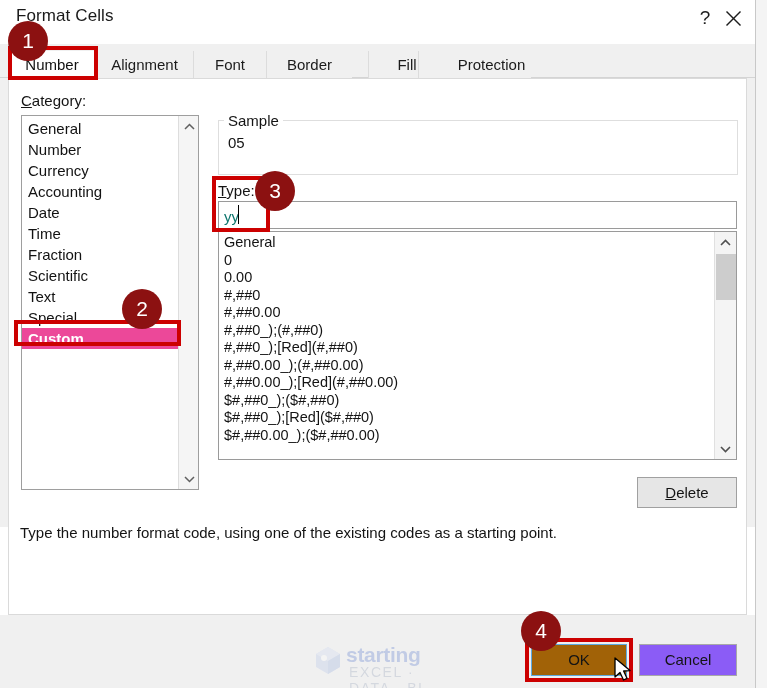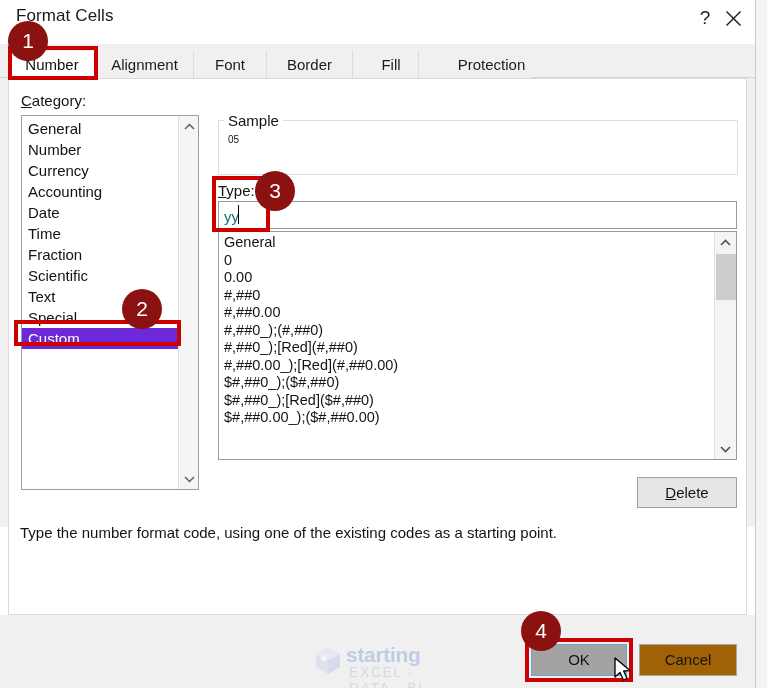--- a/index.html
+++ b/index.html
@@ -123,22 +123,23 @@
   }
   .cat-item {
     height: 21px;
     line-height: 21px;
     padding-left: 6px;
     font-size: 15px;
     color: #121212;
     white-space: nowrap;
   }
   .cat-item.selected {
-    background: #6d28d9;
+    background: #ec4899;
     color: #ffffff;
+    font-weight: bold;
   }
   #cat-scrollbar {
     position: absolute;
     right: 0; top: 0;
     width: 20px; height: 100%;
     background: #f5f5f5;
     border-left: 1px solid #ddd;
     box-sizing: border-box;
   }
   .sb-arrow {
@@ -161,21 +162,21 @@
     position: absolute;
     left: 224px; top: 112px;
     background: #ffffff;
     padding: 0 4px;
     font-size: 15px;
     color: #141414;
   }
   #sample-value {
     position: absolute;
     left: 228px; top: 134px;
-    font-size: 10px;
+    font-size: 15px;
     color: #141414;
   }
 
   
   #type-label {
     position: absolute;
     left: 218px; top: 182px;
     font-size: 15px; color: #141414;
   }
   #type-input {
@@ -257,31 +258,31 @@
   #footer {
     position: absolute;
     left: 0; top: 615px;
     width: 755px; height: 73px;
     background: #f0f0f0;
   }
   .dlg-btn {
     position: absolute;
     height: 32px;
     border: 1px solid #a8a8a8;
-    background: #a16207;
+    background: #8b5cf6;
     box-sizing: border-box;
     font-size: 15px;
     color: #141414;
     text-align: center;
     line-height: 30px;
   }
   #ok-btn {
     left: 531px; top: 644px;
     width: 96px;
-    background: #a3a3a3;
+    background: #a16207;
     border: 1px solid #5ea9e0;
   }
   #cancel-btn {
     left: 639px; top: 644px;
     width: 98px;
   }
 
   
   #watermark {
     position: absolute;
@@ -355,21 +356,21 @@
         <line x1="15.5" y1="1.5" x2="1.5" y2="15.5" stroke="#1d1d1d" stroke-width="1.4"></line>
       </svg>
     </div>
   </div>
 
   <div id="tabstrip">
     <div class="tab active" style="left:9px;  width:86px;">Number</div>
     <div class="tab" style="left:95px; width:98px;">Alignment</div>
     <div class="tab" style="left:193px;width:73px;">Font</div>
     <div class="tab" style="left:266px;width:86px;">Border</div>
-    <div class="tab" style="left:352px;width:66px;padding-left:11px;">Fill</div>
+    <div class="tab" style="left:368px;width:66px;padding-left:11px;">Fill</div>
     <div class="tab" style="left:418px;width:113px;padding-left:33px;">Protection</div>
   </div>
 
   <div id="panel"></div>
 
   <div id="category-label"><u>C</u>ategory:</div>
 
   <div id="category-list">
     <div style="padding-top:2px; width:158px;">
       <div class="cat-item">General</div>
@@ -408,20 +409,21 @@
 
   <div id="code-list">
     <div style="padding-top:2px; width:495px;">
       <div class="code-item">General</div>
       <div class="code-item">0</div>
       <div class="code-item">0.00</div>
       <div class="code-item">#,##0</div>
       <div class="code-item">#,##0.00</div>
       <div class="code-item">#,##0_);(#,##0)</div>
       <div class="code-item">#,##0_);[Red](#,##0)</div>
+      <div class="code-item">#,##0.00_);(#,##0.00)</div>
       <div class="code-item">#,##0.00_);[Red](#,##0.00)</div>
       <div class="code-item">$#,##0_);($#,##0)</div>
       <div class="code-item">$#,##0_);[Red]($#,##0)</div>
       <div class="code-item">$#,##0.00_);($#,##0.00)</div>
     </div>
     <div id="code-scrollbar">
       <div class="sb-arrow up">
         <svg width="11" height="7" viewBox="0 0 11 7">
             <polyline points="1,6 5.5,1.5 10,6" fill="none" stroke="#505050" stroke-width="1.6"></polyline>
           </svg>

